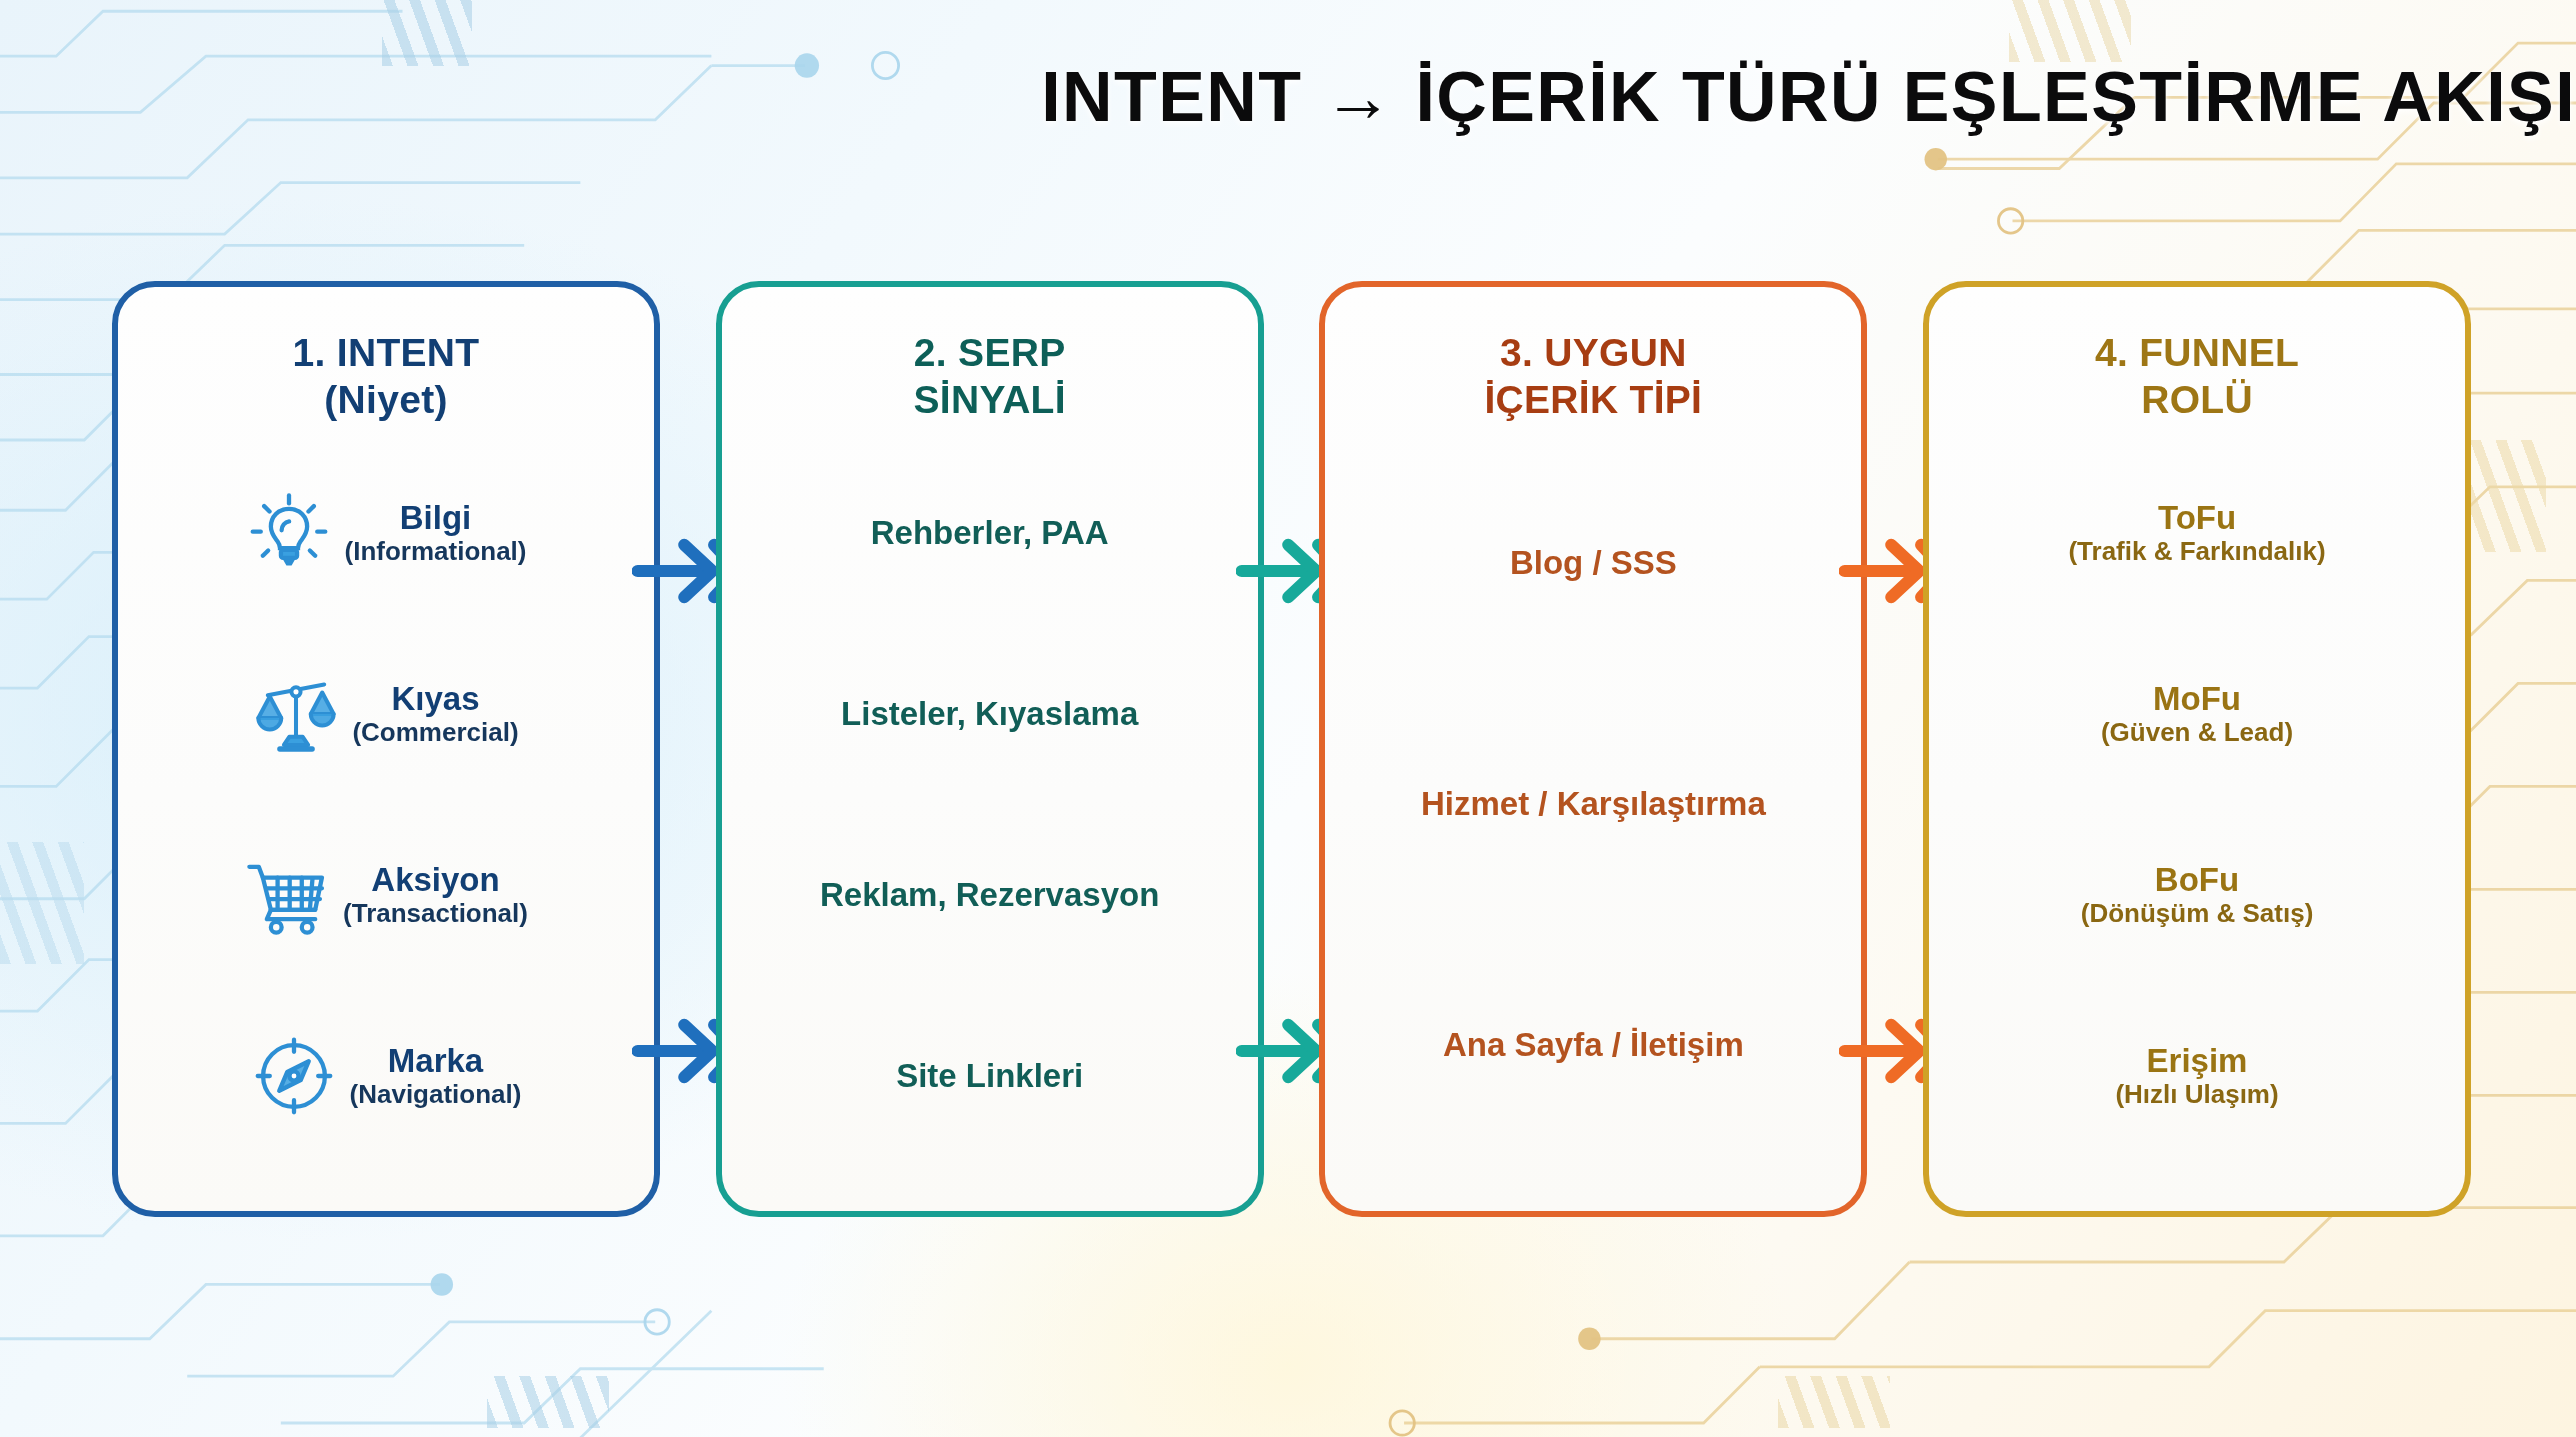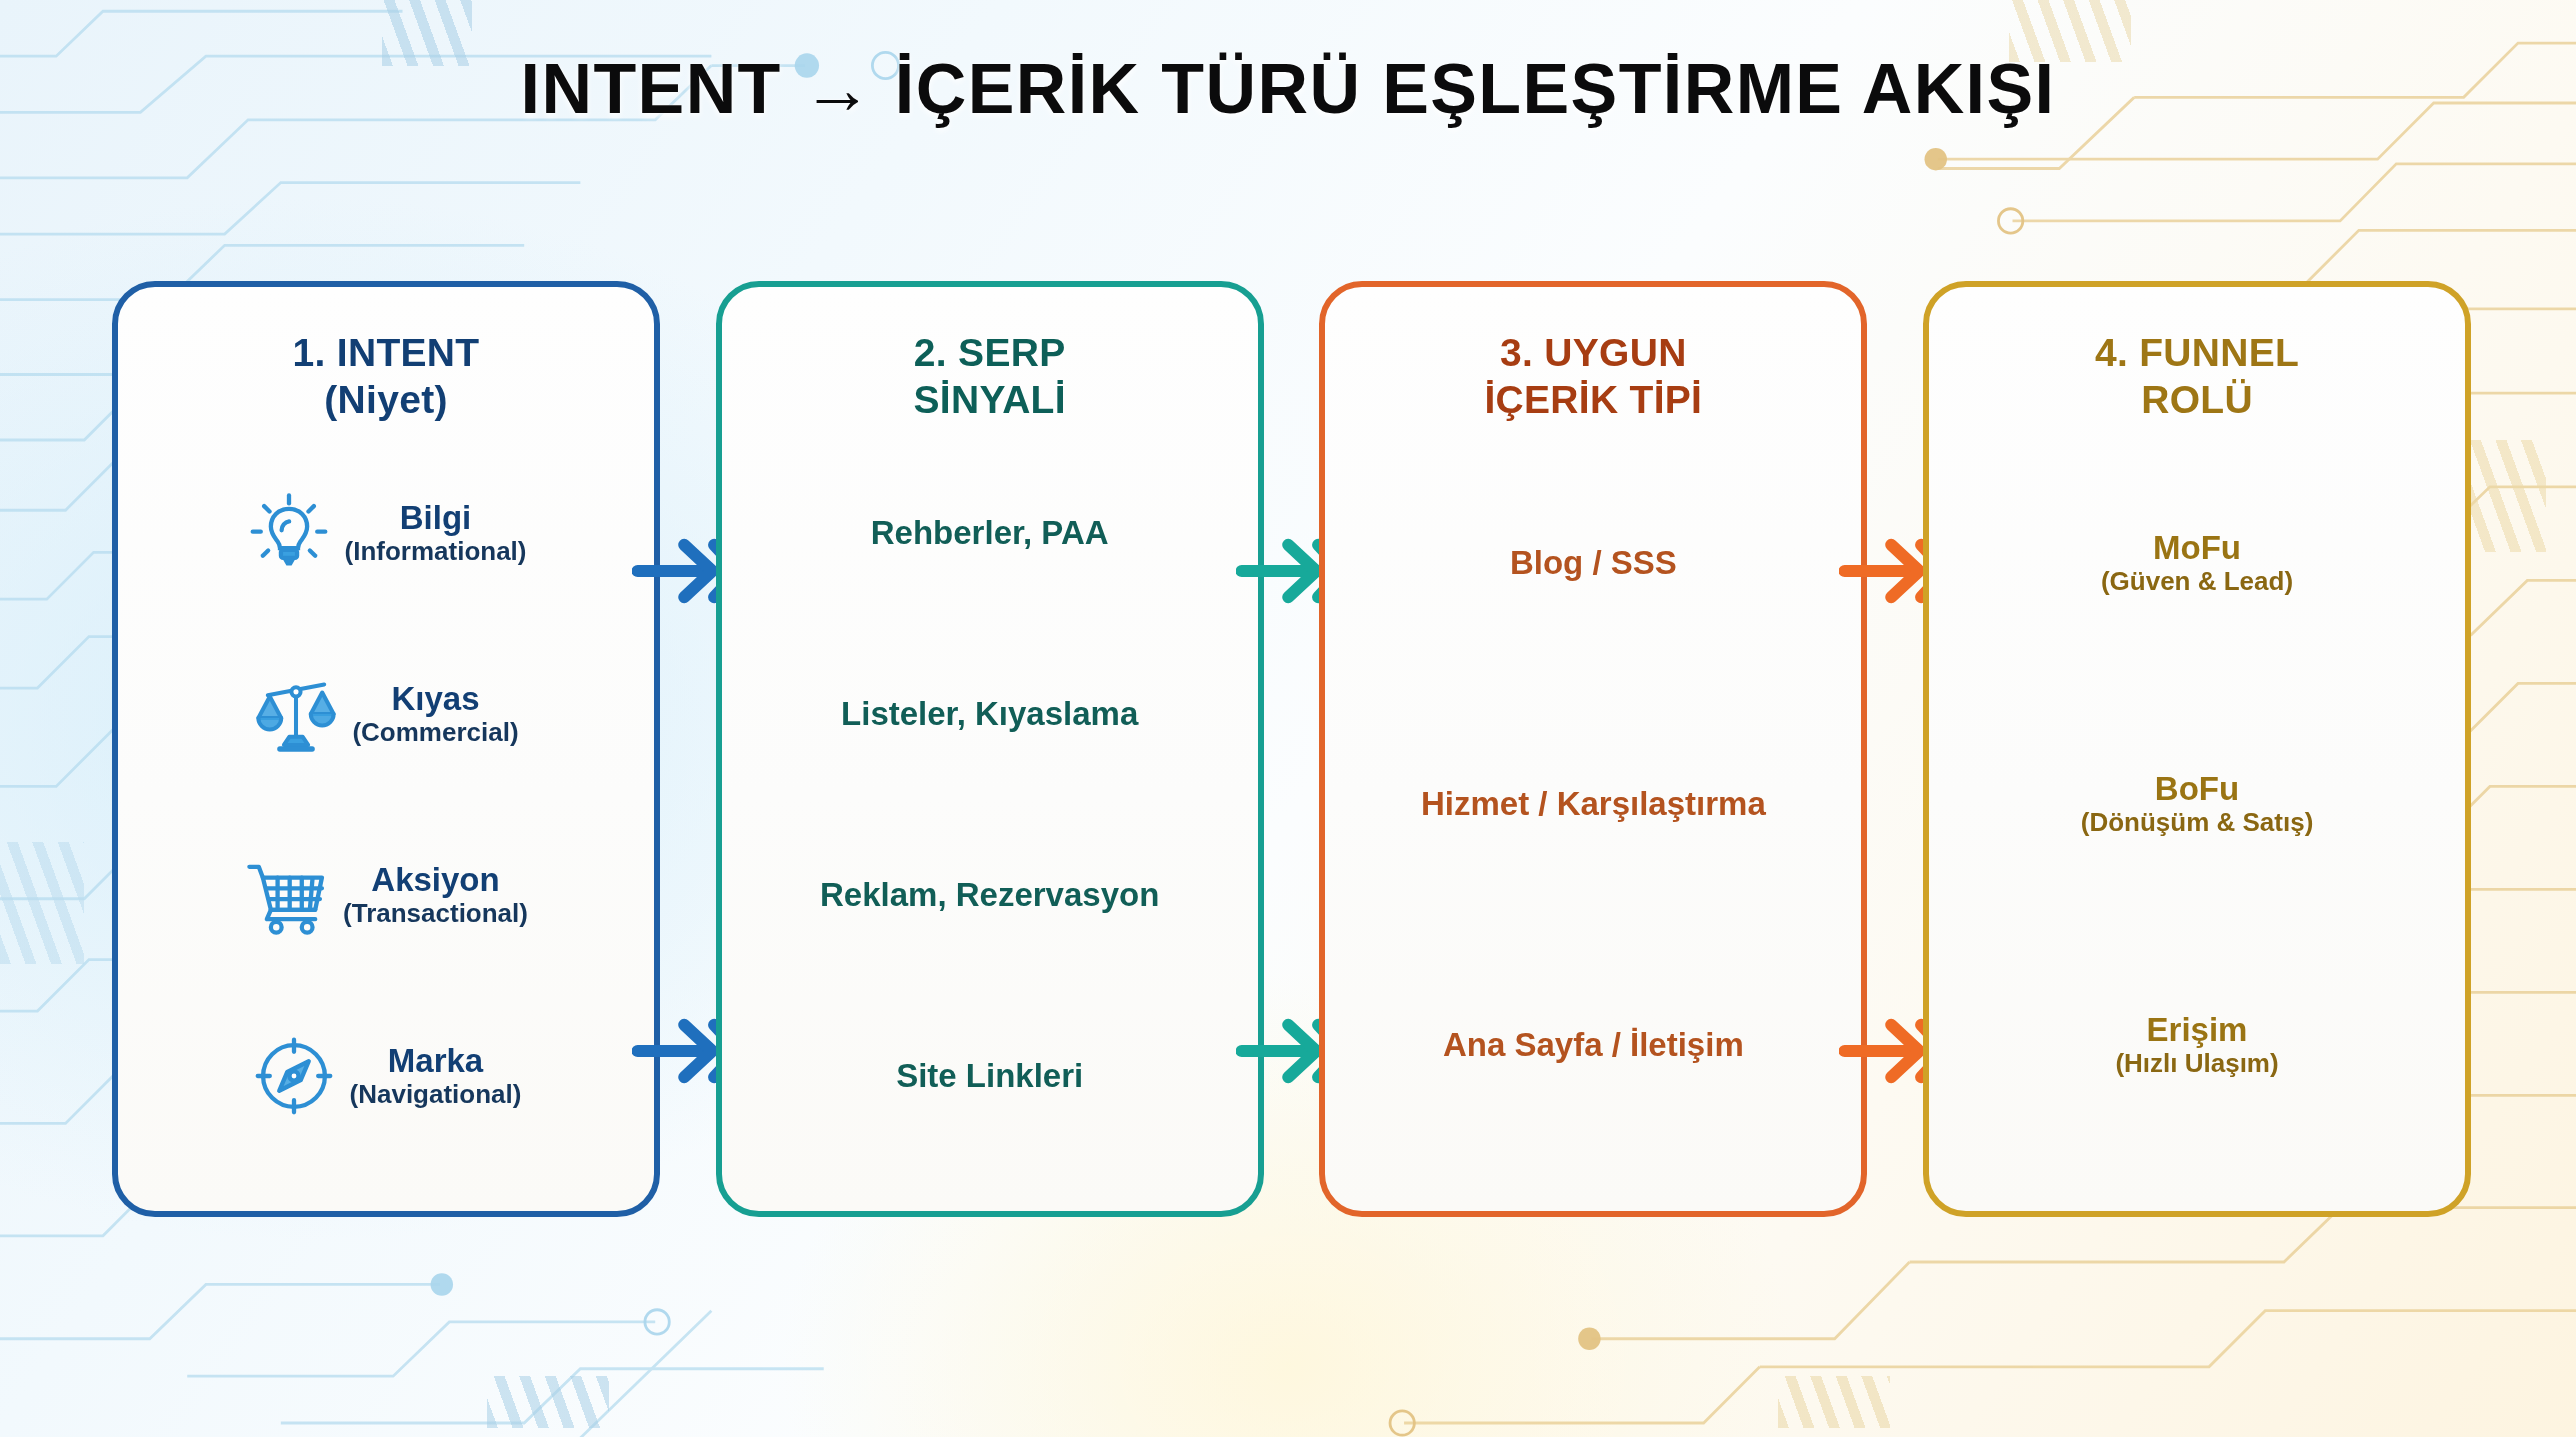--- a/index.html
+++ b/index.html
@@ -31,22 +31,22 @@
     pointer-events: none;
     background: repeating-linear-gradient(
        70deg, currentColor 0px, currentColor 10.3px,
        transparent 10.3px, transparent 24px);
     opacity: .55;
   }
 
   
   .title-wrap {
     position: absolute;
-    top: 49px; left: 0; right: 0;
-    text-align: center;
+    top: 57px; left: 0; right: 0;
+    text-align: right;
   }
   .title {
     display: inline-block;
     font-size: 70px;
     font-weight: 900;
     letter-spacing: 1.4px;
     color: #0b0b0c;
     text-shadow: 0 2.8px 6.6px rgba(255,255,255,.95), 0 0 1.9px rgba(255,255,255,.9);
     white-space: nowrap;
   }
@@ -444,20 +444,26 @@
     </div>
 
     <div class="card c4">
       <div class="card-title">
         <span>4. FUNNEL</span><br>
         <span>ROLÜ</span>
       </div>
       <div class="rows">
         <div class="row">
           <span class="row-text">
+            <span class="row-main">ToFu</span>
+            <span class="row-sub">(Trafik &amp; Farkındalık)</span>
+          </span>
+        </div>
+        <div class="row">
+          <span class="row-text">
             <span class="row-main">MoFu</span>
             <span class="row-sub">(Güven &amp; Lead)</span>
           </span>
         </div>
         <div class="row">
           <span class="row-text">
             <span class="row-main">BoFu</span>
             <span class="row-sub">(Dönüşüm &amp; Satış)</span>
           </span>
         </div>

